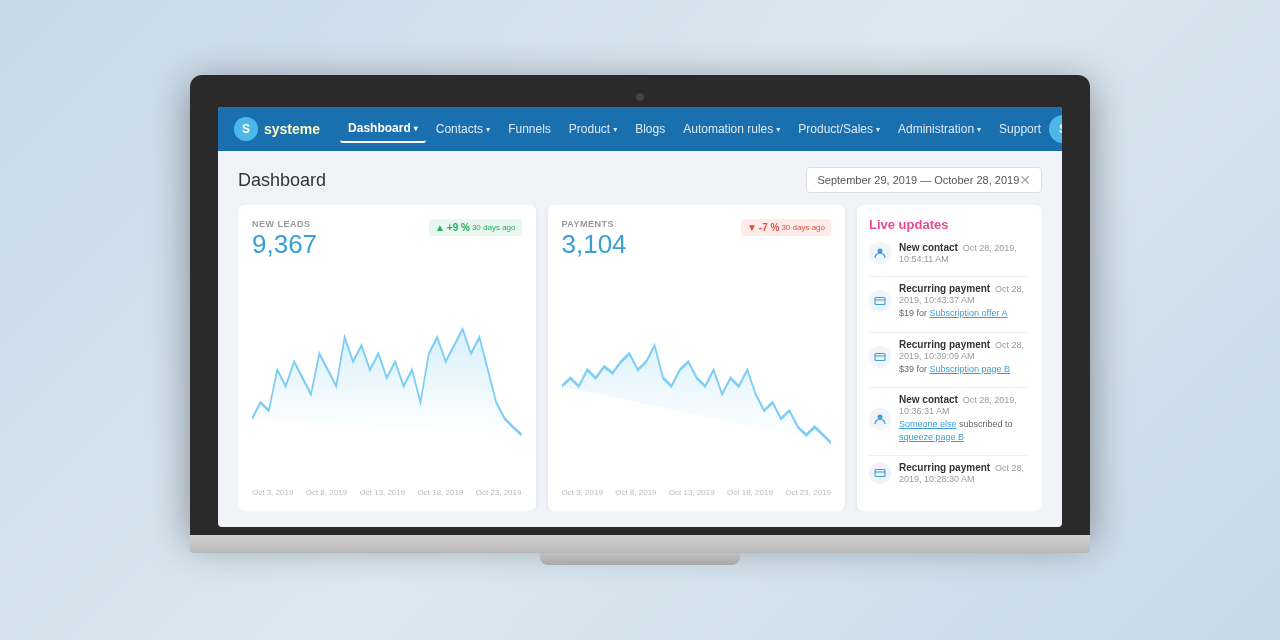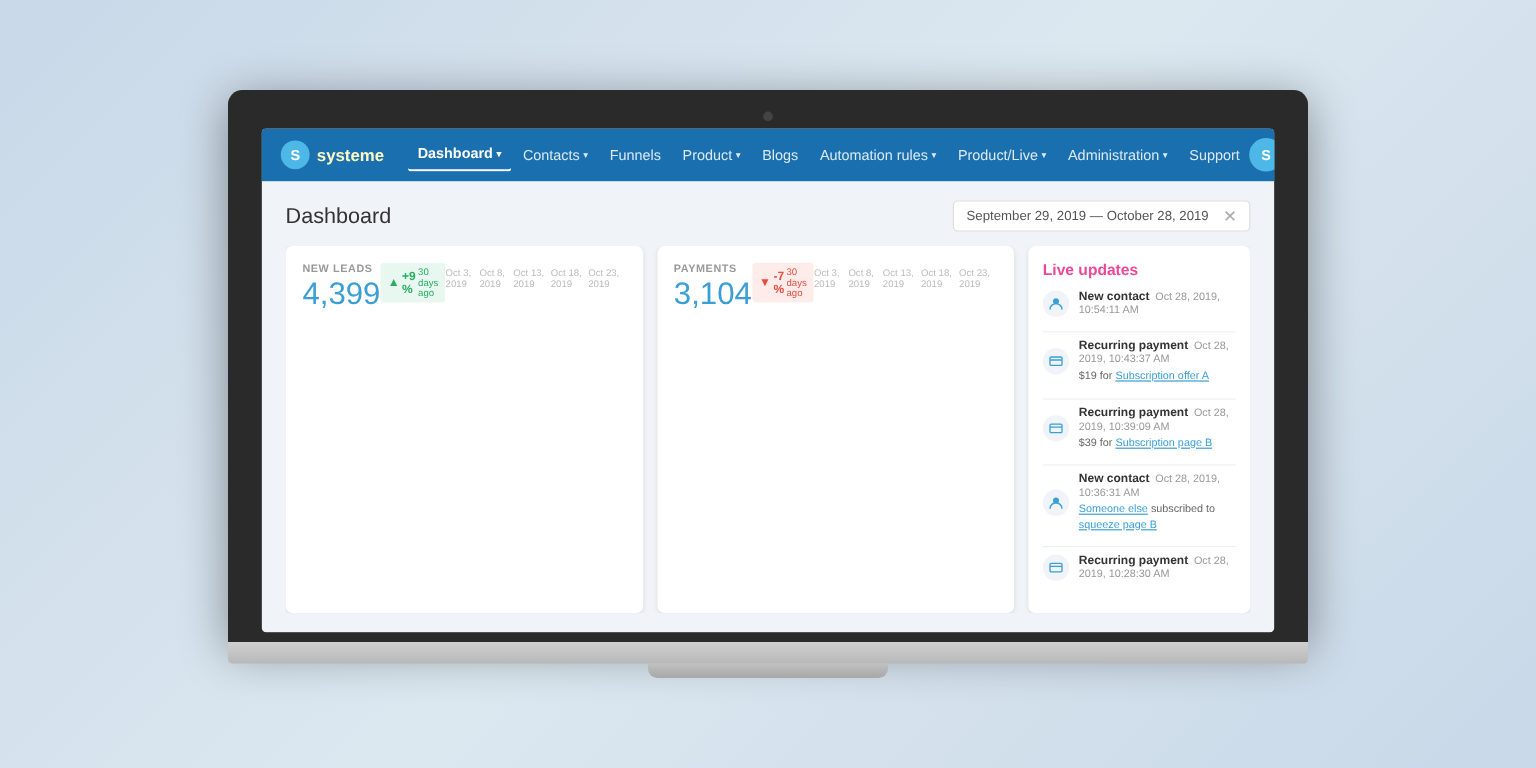--- a/index.html
+++ b/index.html
@@ -145,21 +145,21 @@
     }
     .date-range-picker {
       display: flex;
       align-items: center;
       background: #fff;
       border: 1px solid #ddd;
       border-radius: 4px;
       padding: 4px 10px;
       font-size: 11px;
       color: #555;
-      gap: 12px;
+      gap: 0;
       cursor: pointer;
     }
     .date-range-close {
       color: #aaa;
       cursor: pointer;
       font-size: 14px;
     }
 
     
     .dashboard-grid {
@@ -176,21 +176,21 @@
       flex: 1;
     }
 
     .chart-card {
       background: #fff;
       border-radius: 6px;
       box-shadow: 0 1px 4px rgba(0,0,0,0.08);
       flex: 1;
       padding: 14px;
       display: flex;
-      flex-direction: row;
+      flex-direction: column;
       overflow: hidden;
     }
     .chart-header {
       display: flex;
       justify-content: space-between;
       align-items: flex-start;
       margin-bottom: 4px;
     }
     .chart-label {
       font-size: 9px;
@@ -343,21 +343,21 @@
               <span class="nav-caret">▾</span>
             </div>
             <div class="nav-item">
               <span>Blogs</span>
             </div>
             <div class="nav-item">
               <span>Automation rules</span>
               <span class="nav-caret">▾</span>
             </div>
             <div class="nav-item">
-              <span>Product/Live</span>
+              <span>Product/Sales</span>
               <span class="nav-caret">▾</span>
             </div>
             <div class="nav-item">
               <span>Administration</span>
               <span class="nav-caret">▾</span>
             </div>
             <div class="nav-item">
               <span>Support</span>
             </div>
           </div>
@@ -378,21 +378,21 @@
           </div>
 
           <div class="dashboard-grid">
 
             <div class="charts-area">
 
               <div class="chart-card">
                 <div class="chart-header">
                   <div>
                     <div class="chart-label">NEW LEADS</div>
-                    <div class="chart-value">4,399</div>
+                    <div class="chart-value">9,367</div>
                   </div>
                   <div class="chart-badge badge-green">
                     <span>▲</span>
                     <span>+9 %</span>
                     <span class="badge-sub">30 days ago</span>
                   </div>
                 </div>
                 <div class="chart-area">
                   <svg class="chart-svg" viewBox="0 0 320 130" preserveAspectRatio="none">
                     <defs>

